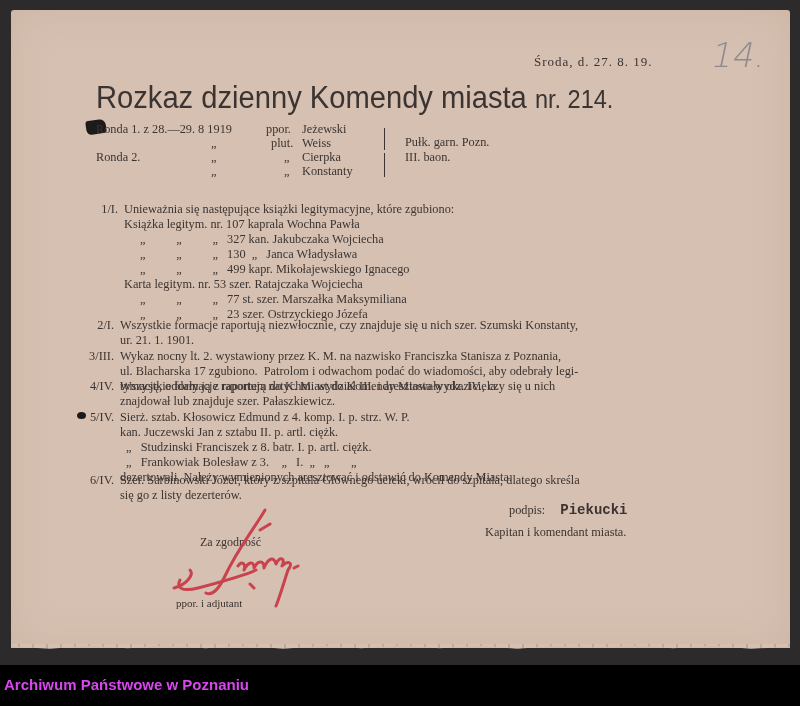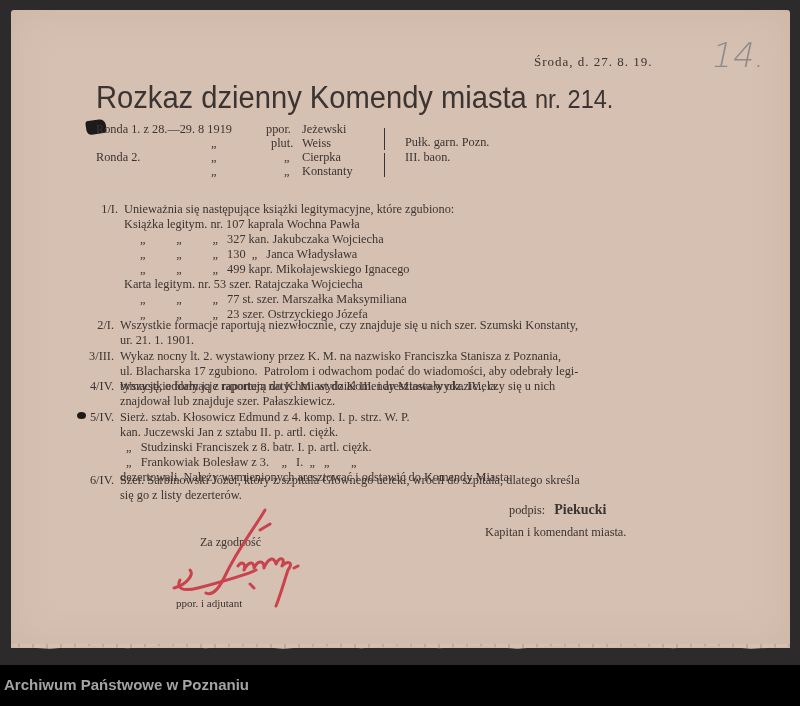--- a/index.html
+++ b/index.html
@@ -22,21 +22,21 @@
     position: absolute; left: 11px; top: 644px; width: 779px; height: 6px;
     background: repeating-linear-gradient(90deg, #d6c0b1 0 7px, #bfa999 7px 9px, #d6c0b1 9px 14px);
     clip-path: polygon(0 0,100% 0,100% 40%,95% 80%,90% 30%,85% 70%,80% 20%,75% 60%,70% 30%,65% 80%,60% 30%,55% 70%,50% 20%,45% 70%,40% 30%,35% 80%,30% 30%,25% 70%,20% 20%,15% 70%,10% 30%,5% 80%,0 40%);
   }
   .footer-bar {
     position: absolute; left: 0; top: 665px; width: 800px; height: 41px; background: #000;
   }
   .footer-text {
     position: absolute; left: 4px; top: 11px;
     font-family: "Liberation Sans", "DejaVu Sans", sans-serif;
-    font-weight: bold; font-size: 15px; color: #a3a3a3;
+    font-weight: bold; font-size: 15px; color: #d946ef;
   }
   .ink { color: #3b3432; }
   .abs { position: absolute; white-space: nowrap; }
 
   .dateline { left: 534px; top: 54px; font-size: 13px; letter-spacing: 1px; }
   .pencil-num {
     left: 712px; top: 35px; font-size: 34px; color: #8e8a90;
     font-family: "DejaVu Sans", sans-serif; font-weight: 300; transform: skewX(-12deg);
   }
   .title {
@@ -57,21 +57,21 @@
   .black-blot {
     left: 86px; top: 120px; width: 20px; height: 14px; background: #1d1a1a;
     border-radius: 3px 6px 2px 5px; transform: rotate(-8deg);
   }
   .blot-dot { left: 77px; top: 412px; width: 9px; height: 7px; background: #1d1a1a; border-radius: 50%; }
 
   .item-num { position: absolute; text-align: right; width: 44px; }
   .line { position: absolute; white-space: nowrap; }
 
   .sig-podpis { left: 509px; top: 502px; font-size: 12.3px; }
-  .sig-podpis b { font-family: Liberation Serif, serif; font-size: 14px; margin-left: 6px; }
+  .sig-podpis b { font-family: Liberation Mono, monospace; font-size: 14px; margin-left: 12px; }
   .sig-title { left: 485px; top: 525px; font-size: 12.3px; }
   .za { left: 200px; top: 535px; font-size: 12px; }
   .adj { left: 176px; top: 597px; font-size: 11px; }
   .redsig { position: absolute; left: 168px; top: 508px; width: 150px; height: 105px; }
 </style>
 </head>
 <body>
 
 <div class="viewer">
   <div class="paper ink">

